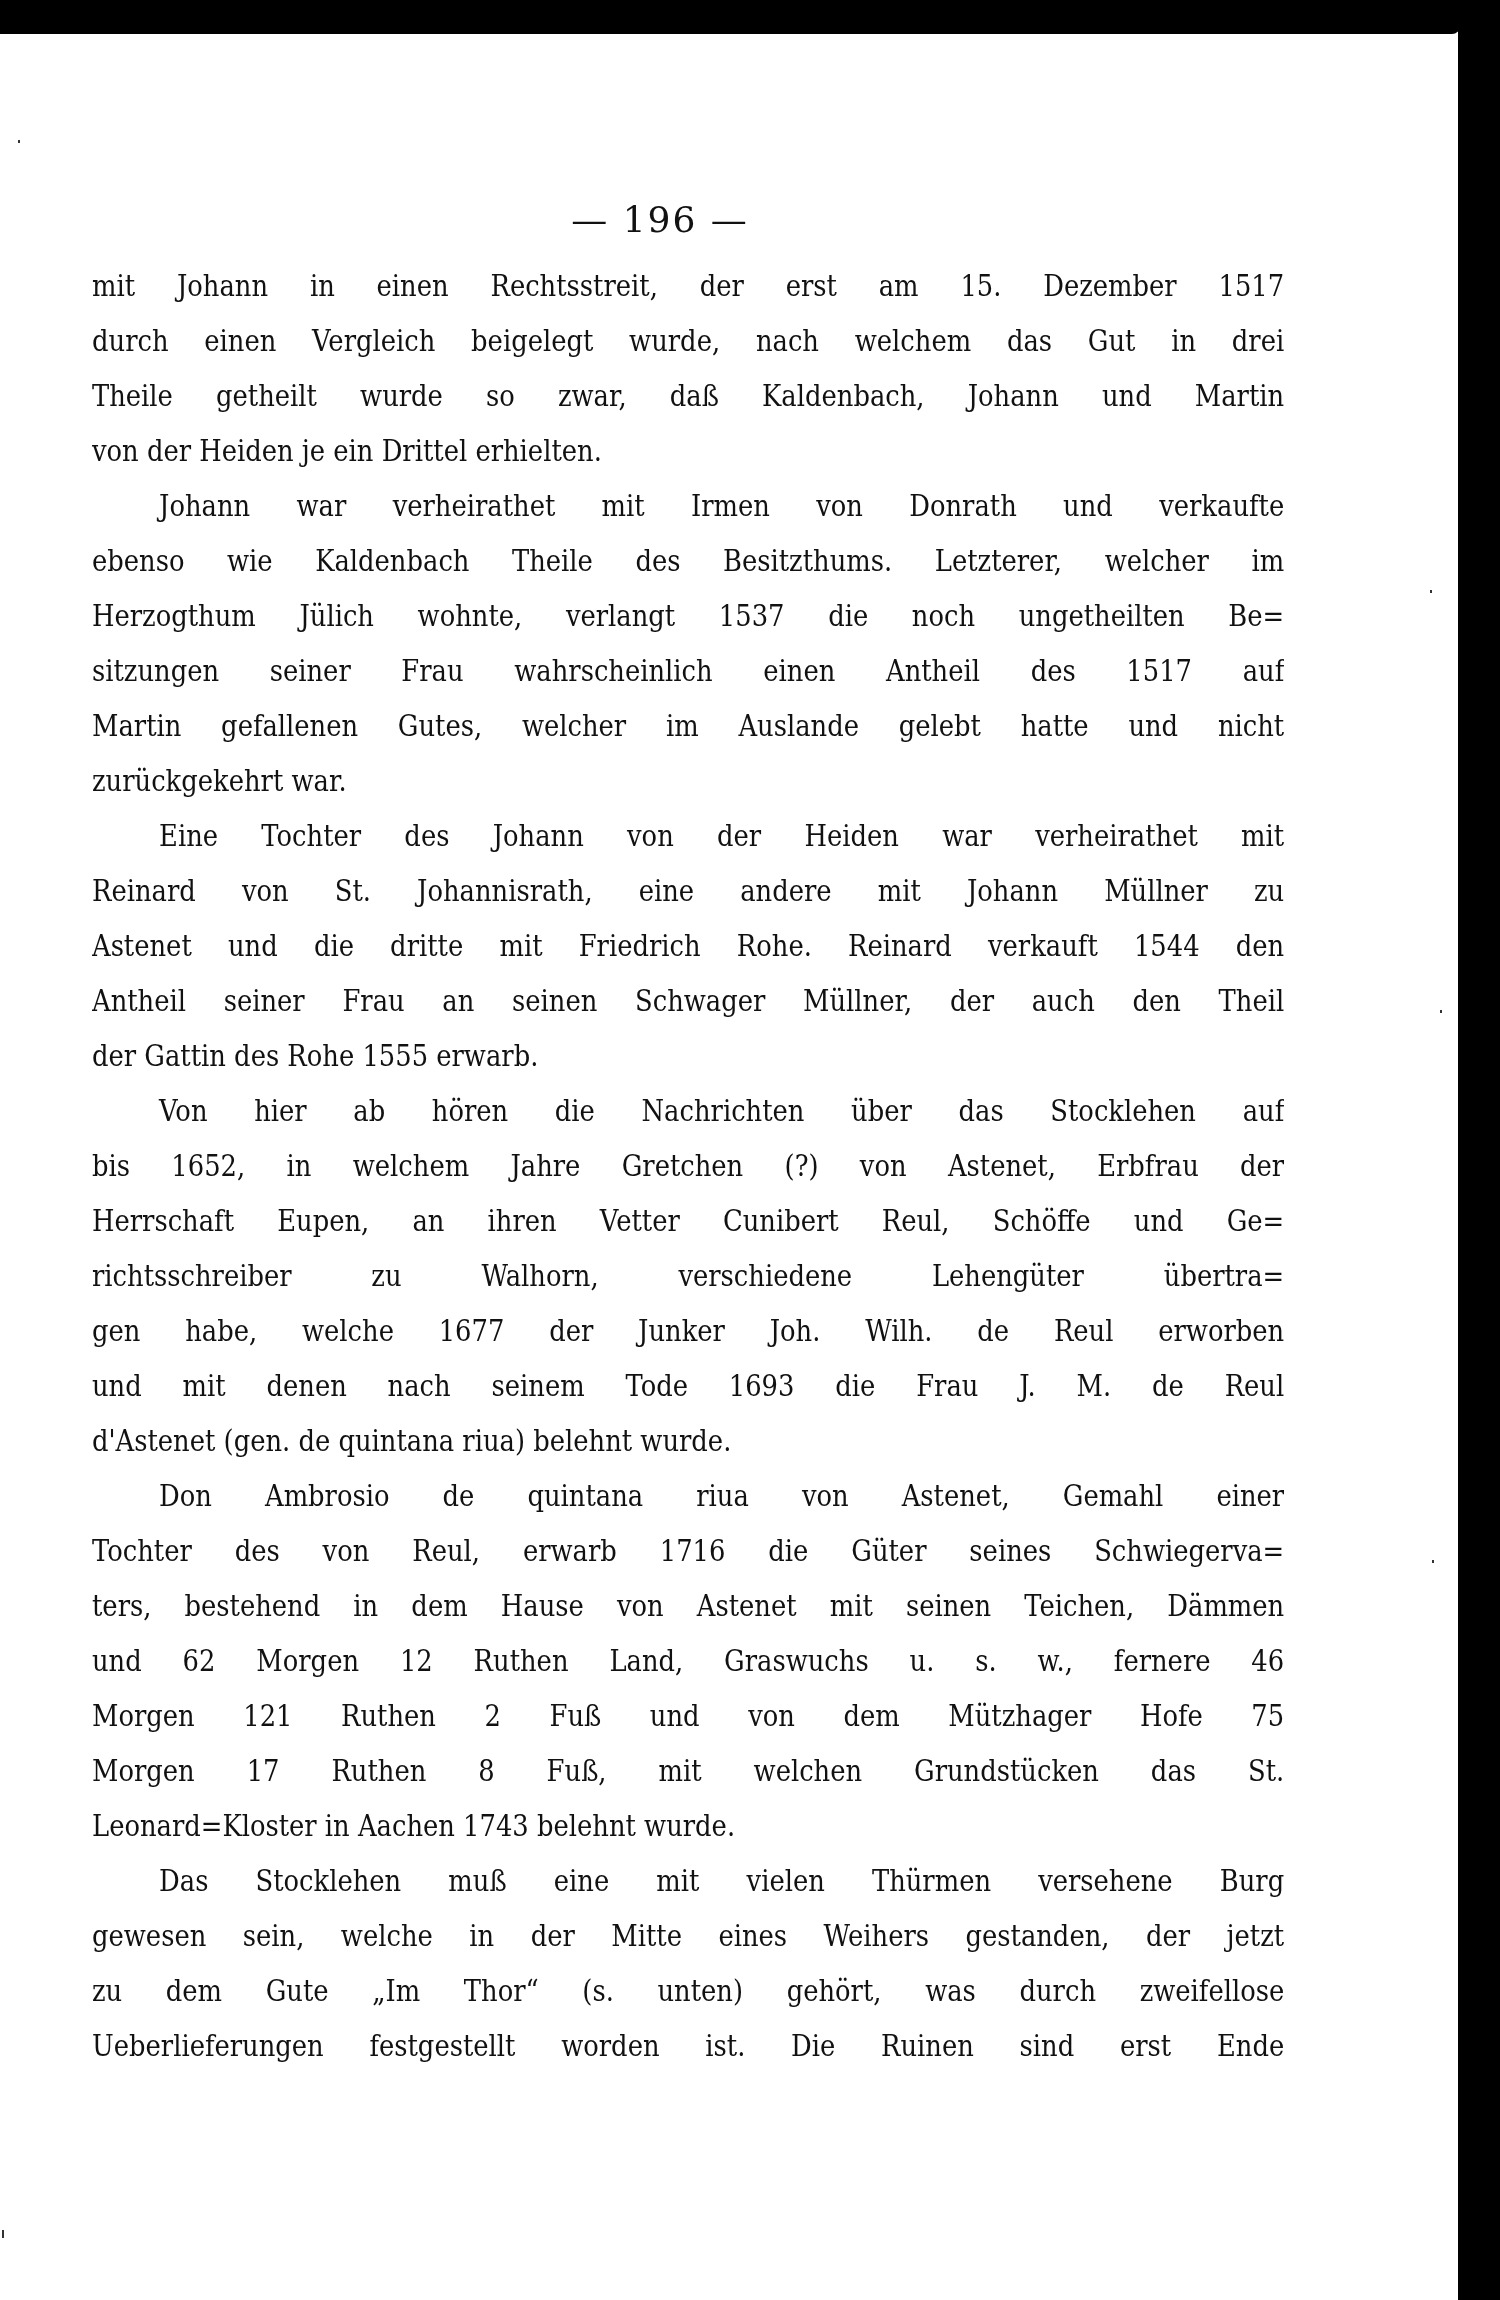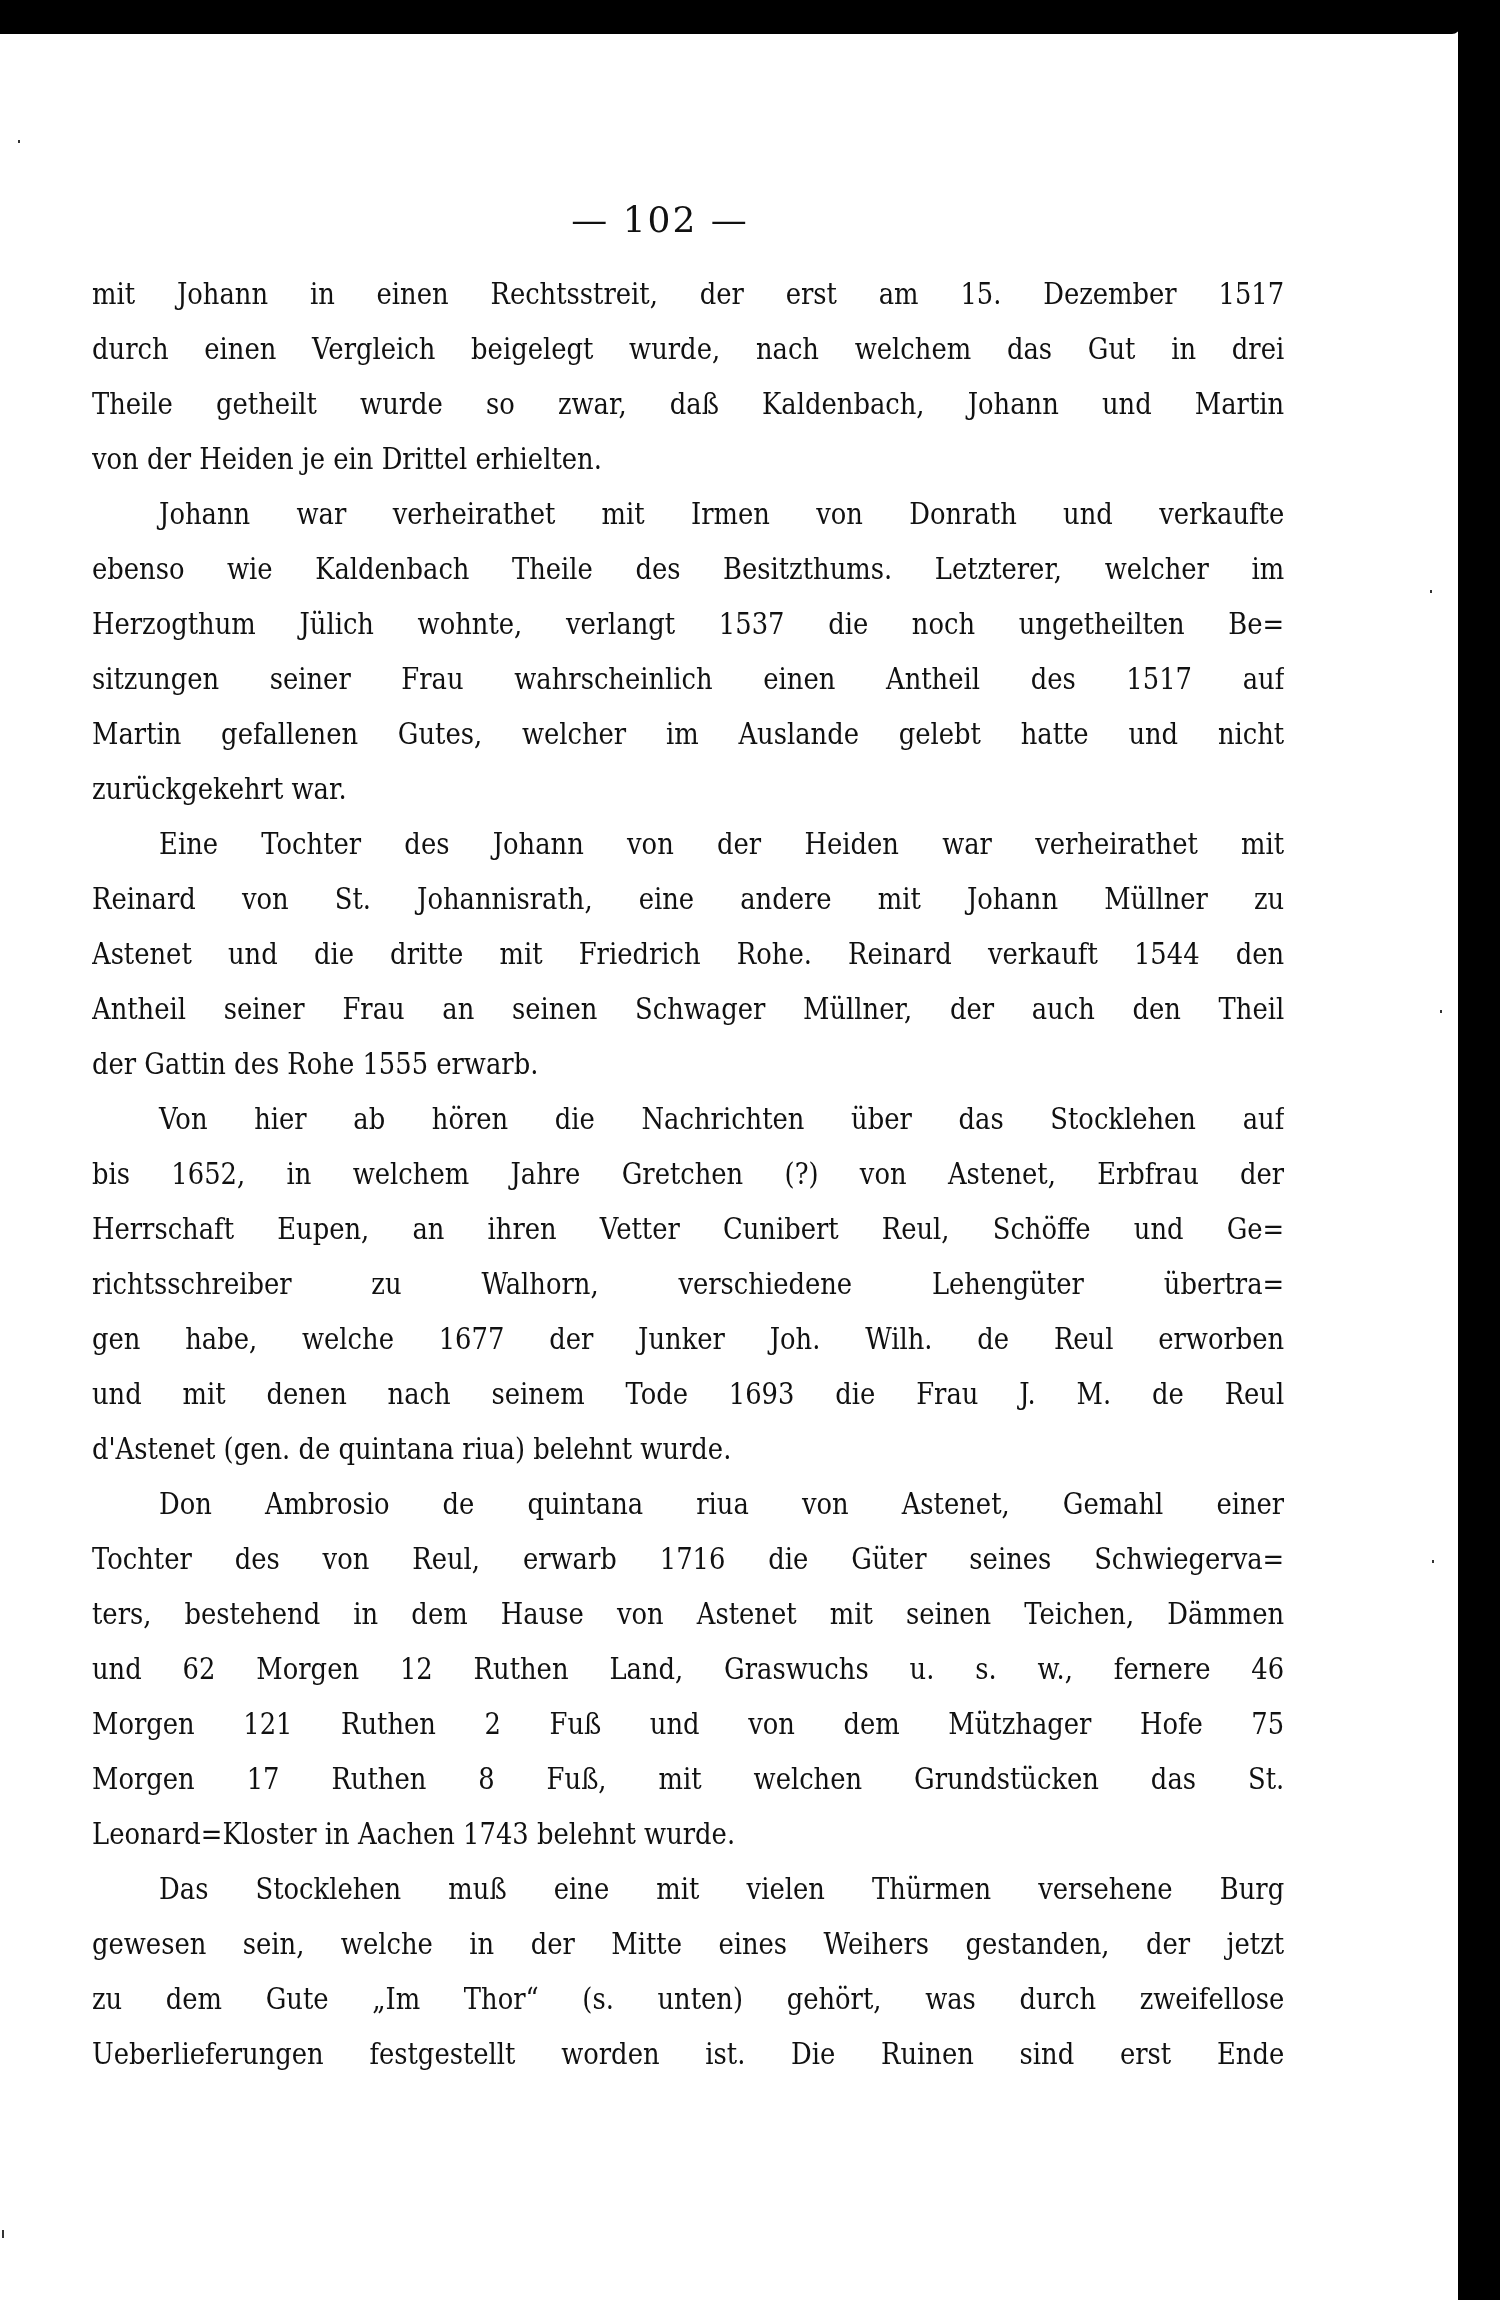--- a/index.html
+++ b/index.html
@@ -4,37 +4,37 @@
 <style>
   html, body { margin: 0; padding: 0; }
   body { width: 1500px; height: 2300px; background: #ffffff; position: relative; overflow: hidden; }
   .scan-top { position: absolute; left: 0; top: 0; width: 1500px; height: 30px; background: #000; }
   .scan-top-edge { position: absolute; left: 0; top: 24px; width: 1460px; height: 10px; background: #000; border-bottom-right-radius: 8px; }
   .scan-right { position: absolute; left: 1458px; top: 20px; width: 42px; height: 2280px; background: #000; }
   .scan-bottom { position: absolute; left: 0; top: 2290px; width: 1500px; height: 10px; background: #000; }
   .page { position: absolute; left: 0; top: 0; width: 1458px; height: 2290px; background: #fff; margin-top: 34px; }
   .page-number { position: absolute; top: 165px; left: 0; width: 1320px; text-align: center;
     font-family: "DejaVu Serif", serif; font-size: 36px; color: #111; letter-spacing: 2px; }
-  .text-block { position: absolute; left: 92px; top: 232px; width: 1192px; }
+  .text-block { position: absolute; left: 92px; top: 224px; width: 1192px; }
   .line { font-family: "DejaVu Serif", serif; font-size: 30px; color: #111; height: 55px; line-height: 55px;
     text-align: justify; text-align-last: justify; white-space: nowrap; overflow: hidden; transform: scaleX(0.86); transform-origin: left center; width: 116.3%; }
   .line.last { text-align-last: left; }
   .line.indent { padding-left: 78px; box-sizing: border-box; }
   .speck { position: absolute; width: 2px; height: 3px; background: #333; }
 </style>
 </head>
 <body>
 
 <div class="scan-top"></div>
 <div class="scan-top-edge"></div>
 <div class="scan-right"></div>
 <div class="scan-bottom"></div>
 
 <div class="page">
-  <div class="page-number">— 102 —</div>
+  <div class="page-number">— 196 —</div>
 
   <div class="text-block">
     <div class="line">mit Johann in einen Rechtsstreit, der erst am 15. Dezember 1517</div>
     <div class="line">durch einen Vergleich beigelegt wurde, nach welchem das Gut in drei</div>
     <div class="line">Theile getheilt wurde so zwar, daß Kaldenbach, Johann und Martin</div>
     <div class="line last">von der Heiden je ein Drittel erhielten.</div>
 
     <div class="line indent">Johann war verheirathet mit Irmen von Donrath und verkaufte</div>
     <div class="line">ebenso wie Kaldenbach Theile des Besitzthums. Letzterer, welcher im</div>
     <div class="line">Herzogthum Jülich wohnte, verlangt 1537 die noch ungetheilten Be=</div>

